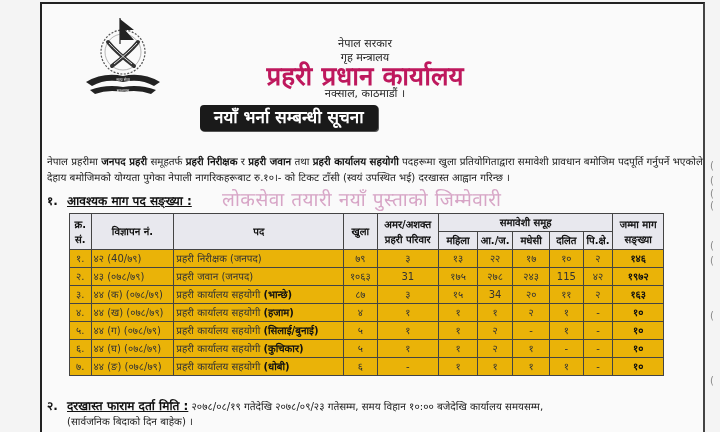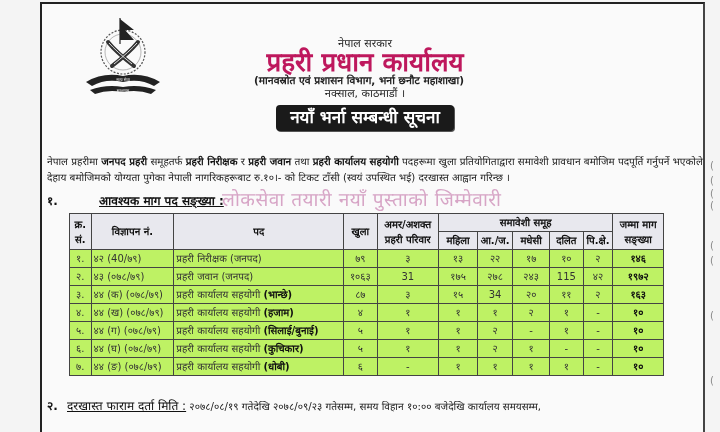--- a/index.html
+++ b/index.html
@@ -14,50 +14,50 @@
   .edge-marks span { position: absolute; left: 0; font-size: 10px; color: #888; }
 
   .emblem { position: absolute; left: 58px; top: 10px; width: 130px; height: 90px; }
 
   .header { position: absolute; left: 200px; top: 8px; width: 330px; text-align: center; margin-top: 29px; }
   .gov { font-size: 11px; line-height: 14px; color: #222; }
   .ministry { font-size: 11px; line-height: 14px; color: #222; }
   .office { font-size: 26px; font-weight: bold; line-height: 22px; color: #be185d; }
   .division { font-size: 10.5px; font-weight: bold; line-height: 14px; color: #222; white-space: nowrap; margin-left: -12px; }
   .address { font-size: 11px; line-height: 14px; color: #222; }
-  .notice-title-wrap { margin-top: 4px; display: flex; justify-content: center; }
+  .notice-title-wrap { margin-top: 4px; display: flex; justify-content: flex-start; }
   .notice-title {
     background: #1a1a1a; color: #fff; font-size: 17px; font-weight: bold;
     padding: 1px 14px 3px; border-radius: 4px; box-shadow: 1px 1px 0 #555; line-height: 22px;
   }
   .pub-date { font-size: 10.5px; font-weight: bold; line-height: 14px; margin-top: 3px; color: #222; }
 
   .intro { position: absolute; left: 47px; top: 154px; width: 660px; font-size: 10.2px; line-height: 16px; color: #222; }
   .intro b { color: #111; }
 
   .section-1 { position: absolute; left: 47px; top: 193px; font-size: 12px; font-weight: bold; line-height: 16px; color: #111; }
   .section-1 .num { display: inline-block; width: 20px; }
-  .section-1 .title { text-decoration: underline; margin-left: 32px; }
+  .section-1 .title { text-decoration: underline; }
   .watermark { position: absolute; left: 222px; top: 187px; font-size: 19px; color: #d7a5c6; letter-spacing: 0.5px; line-height: 24px; }
 
   table.posts {
     position: absolute; left: 69px; top: 213px; width: 595px;
-    border-collapse: collapse; font-size: 10px; background: #bef264;
+    border-collapse: collapse; font-size: 10px; background: #eab308;
   }
   table.posts th, table.posts td { border: 1px solid #444; padding: 0 2px; height: 18px; }
   table.posts thead th { background: #e8e8ee; font-weight: bold; text-align: center; line-height: 15px; color: #111; }
   table.posts thead tr:first-child th { height: 18px; }
   table.posts td { text-align: center; color: #333; line-height: 17px; }
   table.posts td.left { text-align: left; }
   table.posts td.total { font-weight: bold; color: #111; }
   table.posts td b { color: #111; }
 
   .section-2 { position: absolute; left: 47px; top: 399px; width: 660px; font-size: 10.2px; line-height: 15px; color: #222; }
   .section-2 .num { display: inline-block; width: 20px; font-size: 12px; font-weight: bold; color: #111; }
-  .section-2 .label { font-size: 12px; font-weight: normal; text-decoration: underline; color: #111; }
+  .section-2 .label { font-size: 12px; font-weight: bold; text-decoration: underline; color: #111; }
   .section-2 .note { padding-left: 20px; display: block; }
 </style>
 </head>
 <body>
 
 <div class="page"></div>
 
 <div class="edge-marks">
   <span style="top:160px">(</span>
     <span style="top:175px">(</span>
@@ -83,22 +83,22 @@
   <path d="M79 33 Q72 41 56 54" stroke="#ddd" stroke-width="1" fill="none"></path>
 
   <path d="M28 72 Q45 62 65 66 Q85 62 102 72 L96 76 Q82 68 65 72 Q48 68 34 76 Z" fill="#222"></path>
   <path d="M32 80 Q48 74 65 77 Q82 74 98 80 L93 84 Q80 79 65 82 Q50 79 37 84 Z" fill="#222"></path>
   <text x="65" y="71" font-size="4" fill="#fff" text-anchor="middle" font-family="DejaVu Sans, sans-serif">सत्य सेवा</text>
   <text x="65" y="82" font-size="4" fill="#fff" text-anchor="middle" font-family="DejaVu Sans, sans-serif">सुरक्षणम्</text>
 </svg>
 
 <div class="header">
   <div class="gov">नेपाल सरकार</div>
+  <div class="ministry">गृह मन्त्रालय</div>
   <div class="office">प्रहरी प्रधान कार्यालय</div>
-  <div class="division">(मानवस्रोत एवं प्रशासन विभाग, भर्ना छनौट महाशाखा)</div>
   <div class="address">नक्साल, काठमाडौं ।</div>
   <div class="notice-title-wrap">
     <div class="notice-title">नयाँ भर्ना सम्बन्धी सूचना</div>
   </div>
 </div>
 
 <div class="intro"><span>नेपाल प्रहरीमा </span><b>जनपद प्रहरी</b><span> समूहतर्फ </span><b>प्रहरी निरीक्षक</b><span> र </span><b>प्रहरी जवान</b><span> तथा </span><b>प्रहरी कार्यालय सहयोगी</b><span> पदहरूमा खुला प्रतियोगिताद्वारा समावेशी प्रावधान बमोजिम पदपूर्ति गर्नुपर्ने भएकोले देहाय बमोजिमको योग्यता पुगेका नेपाली नागरिकहरूबाट रु.१०।- को टिकट टाँसी (स्वयं उपस्थित भई) दरखास्त आह्वान गरिन्छ ।</span></div>
 
 <div class="section-1">
   <span class="num">१.</span><span class="title">आवश्यक माग पद सङ्ख्या :</span>
@@ -227,13 +227,14 @@
         <td>१</td>
         <td>१</td>
         <td>-</td>
         <td class="total">१०</td>
       </tr>
     </tbody>
 </table>
 
 <div class="section-2">
   <span class="num">२.</span><span class="label">दरखास्त फाराम दर्ता मिति :</span><span> २०७८/०८/१९ गतेदेखि २०७८/०९/२३ गतेसम्म, समय विहान १०:०० बजेदेखि कार्यालय समयसम्म,</span>
+  <span class="note">(सार्वजनिक बिदाको दिन बाहेक) ।</span>
 </div>
 
 </body></html>

